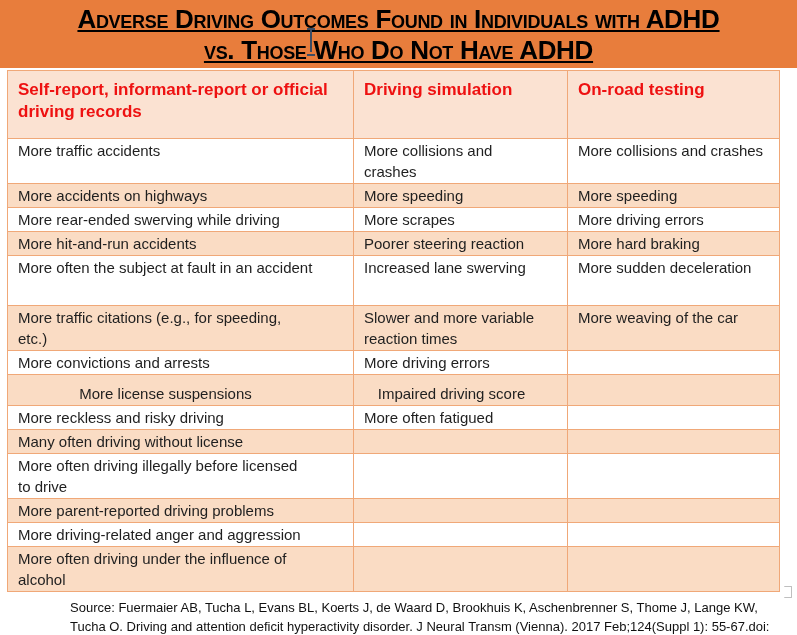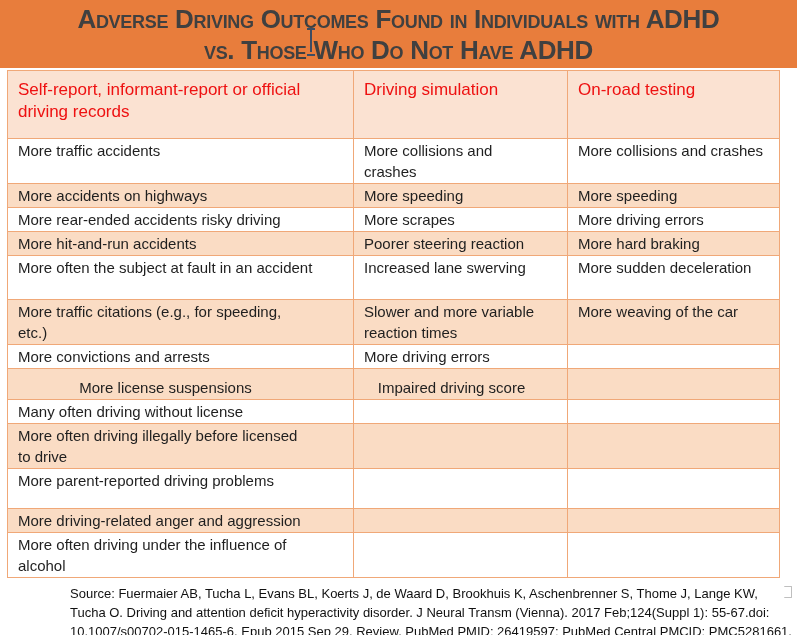--- a/index.html
+++ b/index.html
@@ -15,49 +15,49 @@
     font-family:"Liberation Sans","DejaVu Sans",sans-serif;color:var(--ink);}
   .page{position:relative;width:797px;height:635px;}
 
   
   .title-bar{
     position:relative;width:797px;height:68px;background:var(--orange);
     display:flex;flex-direction:column;align-items:center;justify-content:center;
     padding-top:2px;
   }
   .title-line{
-    color:#404040;font-weight:bold;font-size:26px;line-height:31px;
-    font-variant:small-caps;letter-spacing:-0.3px;white-space:nowrap;
+    color:#000000;font-weight:bold;font-size:26px;line-height:31px;
+    font-variant:small-caps;letter-spacing:-0.3px;white-space:nowrap;text-decoration:underline;
   }
   .ibeam{position:absolute;left:306px;top:26px;width:9px;height:28px;}
   .ibeam::before{content:"";position:absolute;left:4px;top:2px;width:2px;height:24px;background:#3C4C63;}
   .ibeam::after{content:"";position:absolute;left:1px;top:2px;width:8px;height:24px;
     border-top:2px solid #3C4C63;border-bottom:2px solid #3C4C63;}
 
   
   table.outcomes{
     border-collapse:collapse;table-layout:fixed;
     margin:2px 0 0 7px;width:772px;background:#FFFFFF;
   }
   col.c1{width:346px;} col.c2{width:214px;} col.c3{width:212px;}
   th,td{border:1px solid var(--border);vertical-align:top;text-align:left;}
   thead th{
     height:68px;background:var(--header-bg);color:var(--red);
-    font-size:17px;line-height:22px;font-weight:normal;
+    font-size:17px;line-height:22px;font-weight:bold;
     padding:8px 14px 4px 10px;
   }
   td{
     font-size:15px;line-height:21px;padding:1px 6px 1px 10px;color:var(--ink);
   }
   td:nth-child(1){padding-right:40px;}
   td:nth-child(2){padding-right:28px;}
   tbody tr{height:22px;background:#FFFFFF;}
   tbody tr:nth-child(even){background:var(--peach);}
   tbody tr:nth-child(1){height:45px;}
-  tbody tr:nth-child(5){height:44px;margin-top:32px;}
+  tbody tr:nth-child(5){height:50px;margin-top:32px;}
   tbody tr:nth-child(6){height:44px;}
   tbody tr:nth-child(8){height:31px;}
   tbody tr:nth-child(8) td{padding-top:8px;text-align:center;}
   tbody tr:nth-child(11){height:40px;}
   tbody tr:nth-child(14){height:43px;margin-left:14px;}
 
   
   .source{
     margin:6px 0 0 70px;width:724px;
     font-size:13px;line-height:19px;color:#111111;
@@ -98,21 +98,21 @@
           <td>More traffic accidents</td>
           <td>More collisions and crashes</td>
           <td>More collisions and crashes</td>
         </tr>
         <tr>
           <td>More accidents on highways</td>
           <td>More speeding</td>
           <td>More speeding</td>
         </tr>
         <tr>
-          <td>More rear-ended accidents risky driving</td>
+          <td>More rear-ended swerving while driving</td>
           <td>More scrapes</td>
           <td>More driving errors</td>
         </tr>
         <tr>
           <td>More hit-and-run accidents</td>
           <td>Poorer steering reaction</td>
           <td>More hard braking</td>
         </tr>
         <tr>
           <td>More often the subject at fault in an accident</td>
@@ -125,20 +125,25 @@
           <td>More weaving of the car</td>
         </tr>
         <tr>
           <td>More convictions and arrests</td>
           <td>More driving errors</td>
           <td></td>
         </tr>
         <tr>
           <td>More license suspensions</td>
           <td>Impaired driving score</td>
+          <td></td>
+        </tr>
+        <tr>
+          <td>More reckless and risky driving</td>
+          <td>More often fatigued</td>
           <td></td>
         </tr>
         <tr>
           <td>Many often driving without license</td>
           <td></td>
           <td></td>
         </tr>
         <tr>
           <td>More often driving illegally before licensed to drive</td>
           <td></td>

